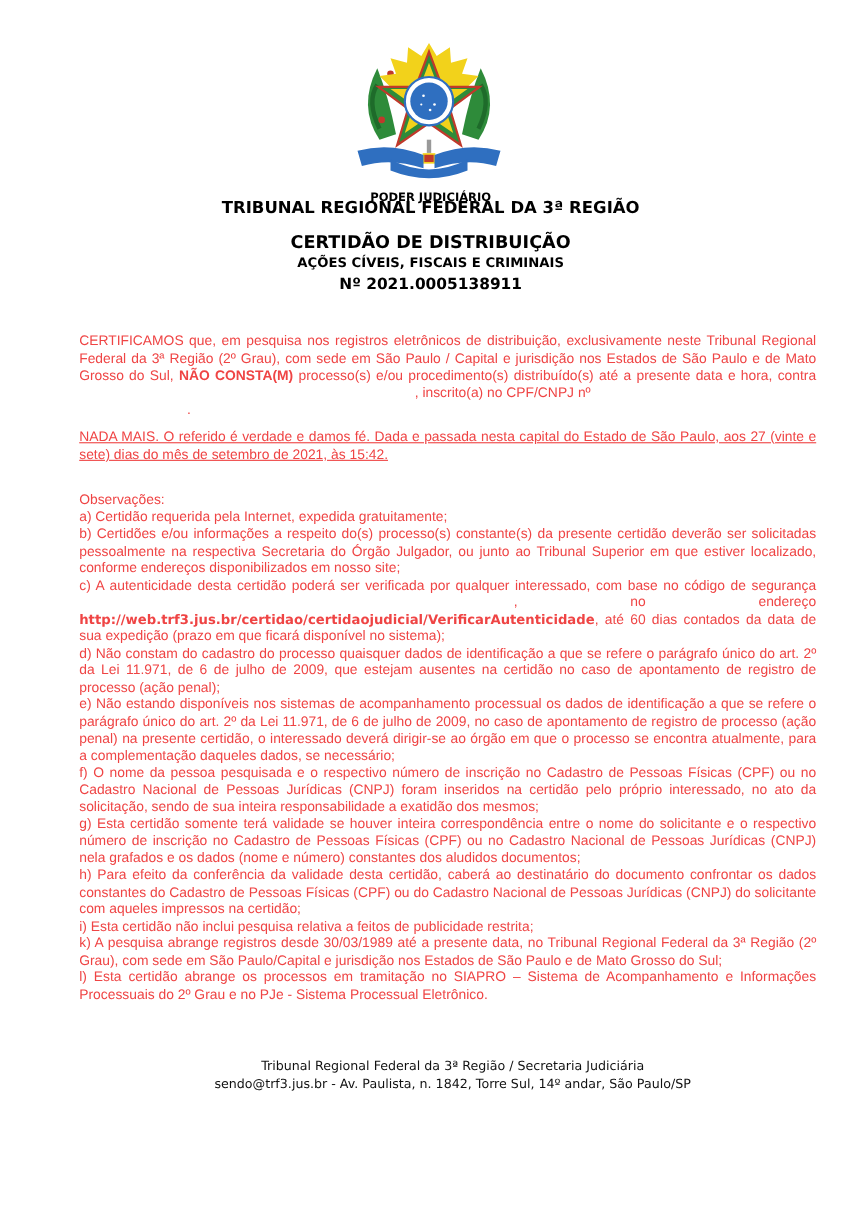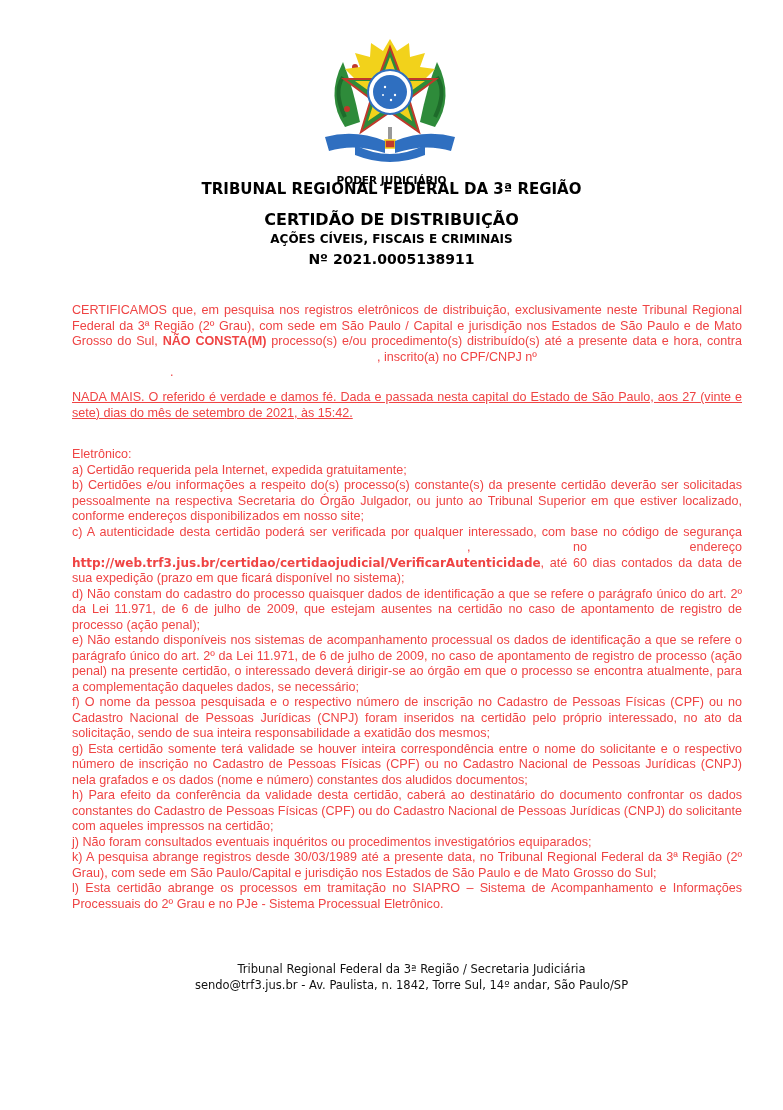--- a/index.html
+++ b/index.html
@@ -63,32 +63,32 @@
   <div class="hdr h4">AÇÕES CÍVEIS, FISCAIS E CRIMINAIS</div>
   <div class="hdr h5">Nº 2021.0005138911</div>
 
   <div class="body p1">
     <span>CERTIFICAMOS que, em pesquisa nos registros eletrônicos de distribuição, exclusivamente neste Tribunal Regional Federal da 3ª Região (2º Grau), com sede em São Paulo / Capital e jurisdição nos Estados de São Paulo e de Mato Grosso do Sul, </span><b>NÃO CONSTA(M)</b><span> processo(s) e/ou procedimento(s) distribuído(s) até a presente data e hora, contra </span><span class="blank" style="width:305px"></span><span>, inscrito(a) no CPF/CNPJ nº </span><br><span class="blank" style="width:98px"></span><span>.</span>
   </div>
 
   <div class="body p2">NADA MAIS. O referido é verdade e damos fé. Dada e passada nesta capital do Estado de São Paulo, aos 27 (vinte e sete) dias do mês de setembro de 2021, às 15:42.</div>
 
   <div class="body obs">
-    <p>Eletrônico:</p>
+    <p>Observações:</p>
     <p>a) Certidão requerida pela Internet, expedida gratuitamente;</p>
     <p>b) Certidões e/ou informações a respeito do(s) processo(s) constante(s) da presente certidão deverão ser solicitadas pessoalmente na respectiva Secretaria do Órgão Julgador, ou junto ao Tribunal Superior em que estiver localizado, conforme endereços disponibilizados em nosso site;</p>
     <p style="text-align:justify;">
       <span>c) A autenticidade desta certidão poderá ser verificada por qualquer interessado, com base no código de segurança</span><span class="blank" style="width:395px"></span><span>, no endereço </span><span class="url">http://web.trf3.jus.br/certidao/certidaojudicial/VerificarAutenticidade</span><span>, até 60 dias contados da data de sua expedição (prazo em que ficará disponível no sistema);</span>
     </p>
     <p>d) Não constam do cadastro do processo quaisquer dados de identificação a que se refere o parágrafo único do art. 2º da Lei 11.971, de 6 de julho de 2009, que estejam ausentes na certidão no caso de apontamento de registro de processo (ação penal);</p>
     <p>e) Não estando disponíveis nos sistemas de acompanhamento processual os dados de identificação a que se refere o parágrafo único do art. 2º da Lei 11.971, de 6 de julho de 2009, no caso de apontamento de registro de processo (ação penal) na presente certidão, o interessado deverá dirigir-se ao órgão em que o processo se encontra atualmente, para a complementação daqueles dados, se necessário;</p>
     <p>f) O nome da pessoa pesquisada e o respectivo número de inscrição no Cadastro de Pessoas Físicas (CPF) ou no Cadastro Nacional de Pessoas Jurídicas (CNPJ) foram inseridos na certidão pelo próprio interessado, no ato da solicitação, sendo de sua inteira responsabilidade a exatidão dos mesmos;</p>
     <p>g) Esta certidão somente terá validade se houver inteira correspondência entre o nome do solicitante e o respectivo número de inscrição no Cadastro de Pessoas Físicas (CPF) ou no Cadastro Nacional de Pessoas Jurídicas (CNPJ) nela grafados e os dados (nome e número) constantes dos aludidos documentos;</p>
     <p>h) Para efeito da conferência da validade desta certidão, caberá ao destinatário do documento confrontar os dados constantes do Cadastro de Pessoas Físicas (CPF) ou do Cadastro Nacional de Pessoas Jurídicas (CNPJ) do solicitante com aqueles impressos na certidão;</p>
-    <p>j) Não foram consultados eventuais inquéritos ou procedimentos investigatórios equiparados;</p>
+    <p>i) Esta certidão não inclui pesquisa relativa a feitos de publicidade restrita;</p>
     <p>k) A pesquisa abrange registros desde 30/03/1989 até a presente data, no Tribunal Regional Federal da 3ª Região (2º Grau), com sede em São Paulo/Capital e jurisdição nos Estados de São Paulo e de Mato Grosso do Sul;</p>
     <p>l) Esta certidão abrange os processos em tramitação no SIAPRO – Sistema de Acompanhamento e Informações Processuais do 2º Grau e no PJe - Sistema Processual Eletrônico.</p>
   </div>
 
   <div class="footer">
     <div>Tribunal Regional Federal da 3ª Região / Secretaria Judiciária</div>
     <div>sendo@trf3.jus.br - Av. Paulista, n. 1842, Torre Sul, 14º andar, São Paulo/SP</div>
   </div>
 </div>
 

